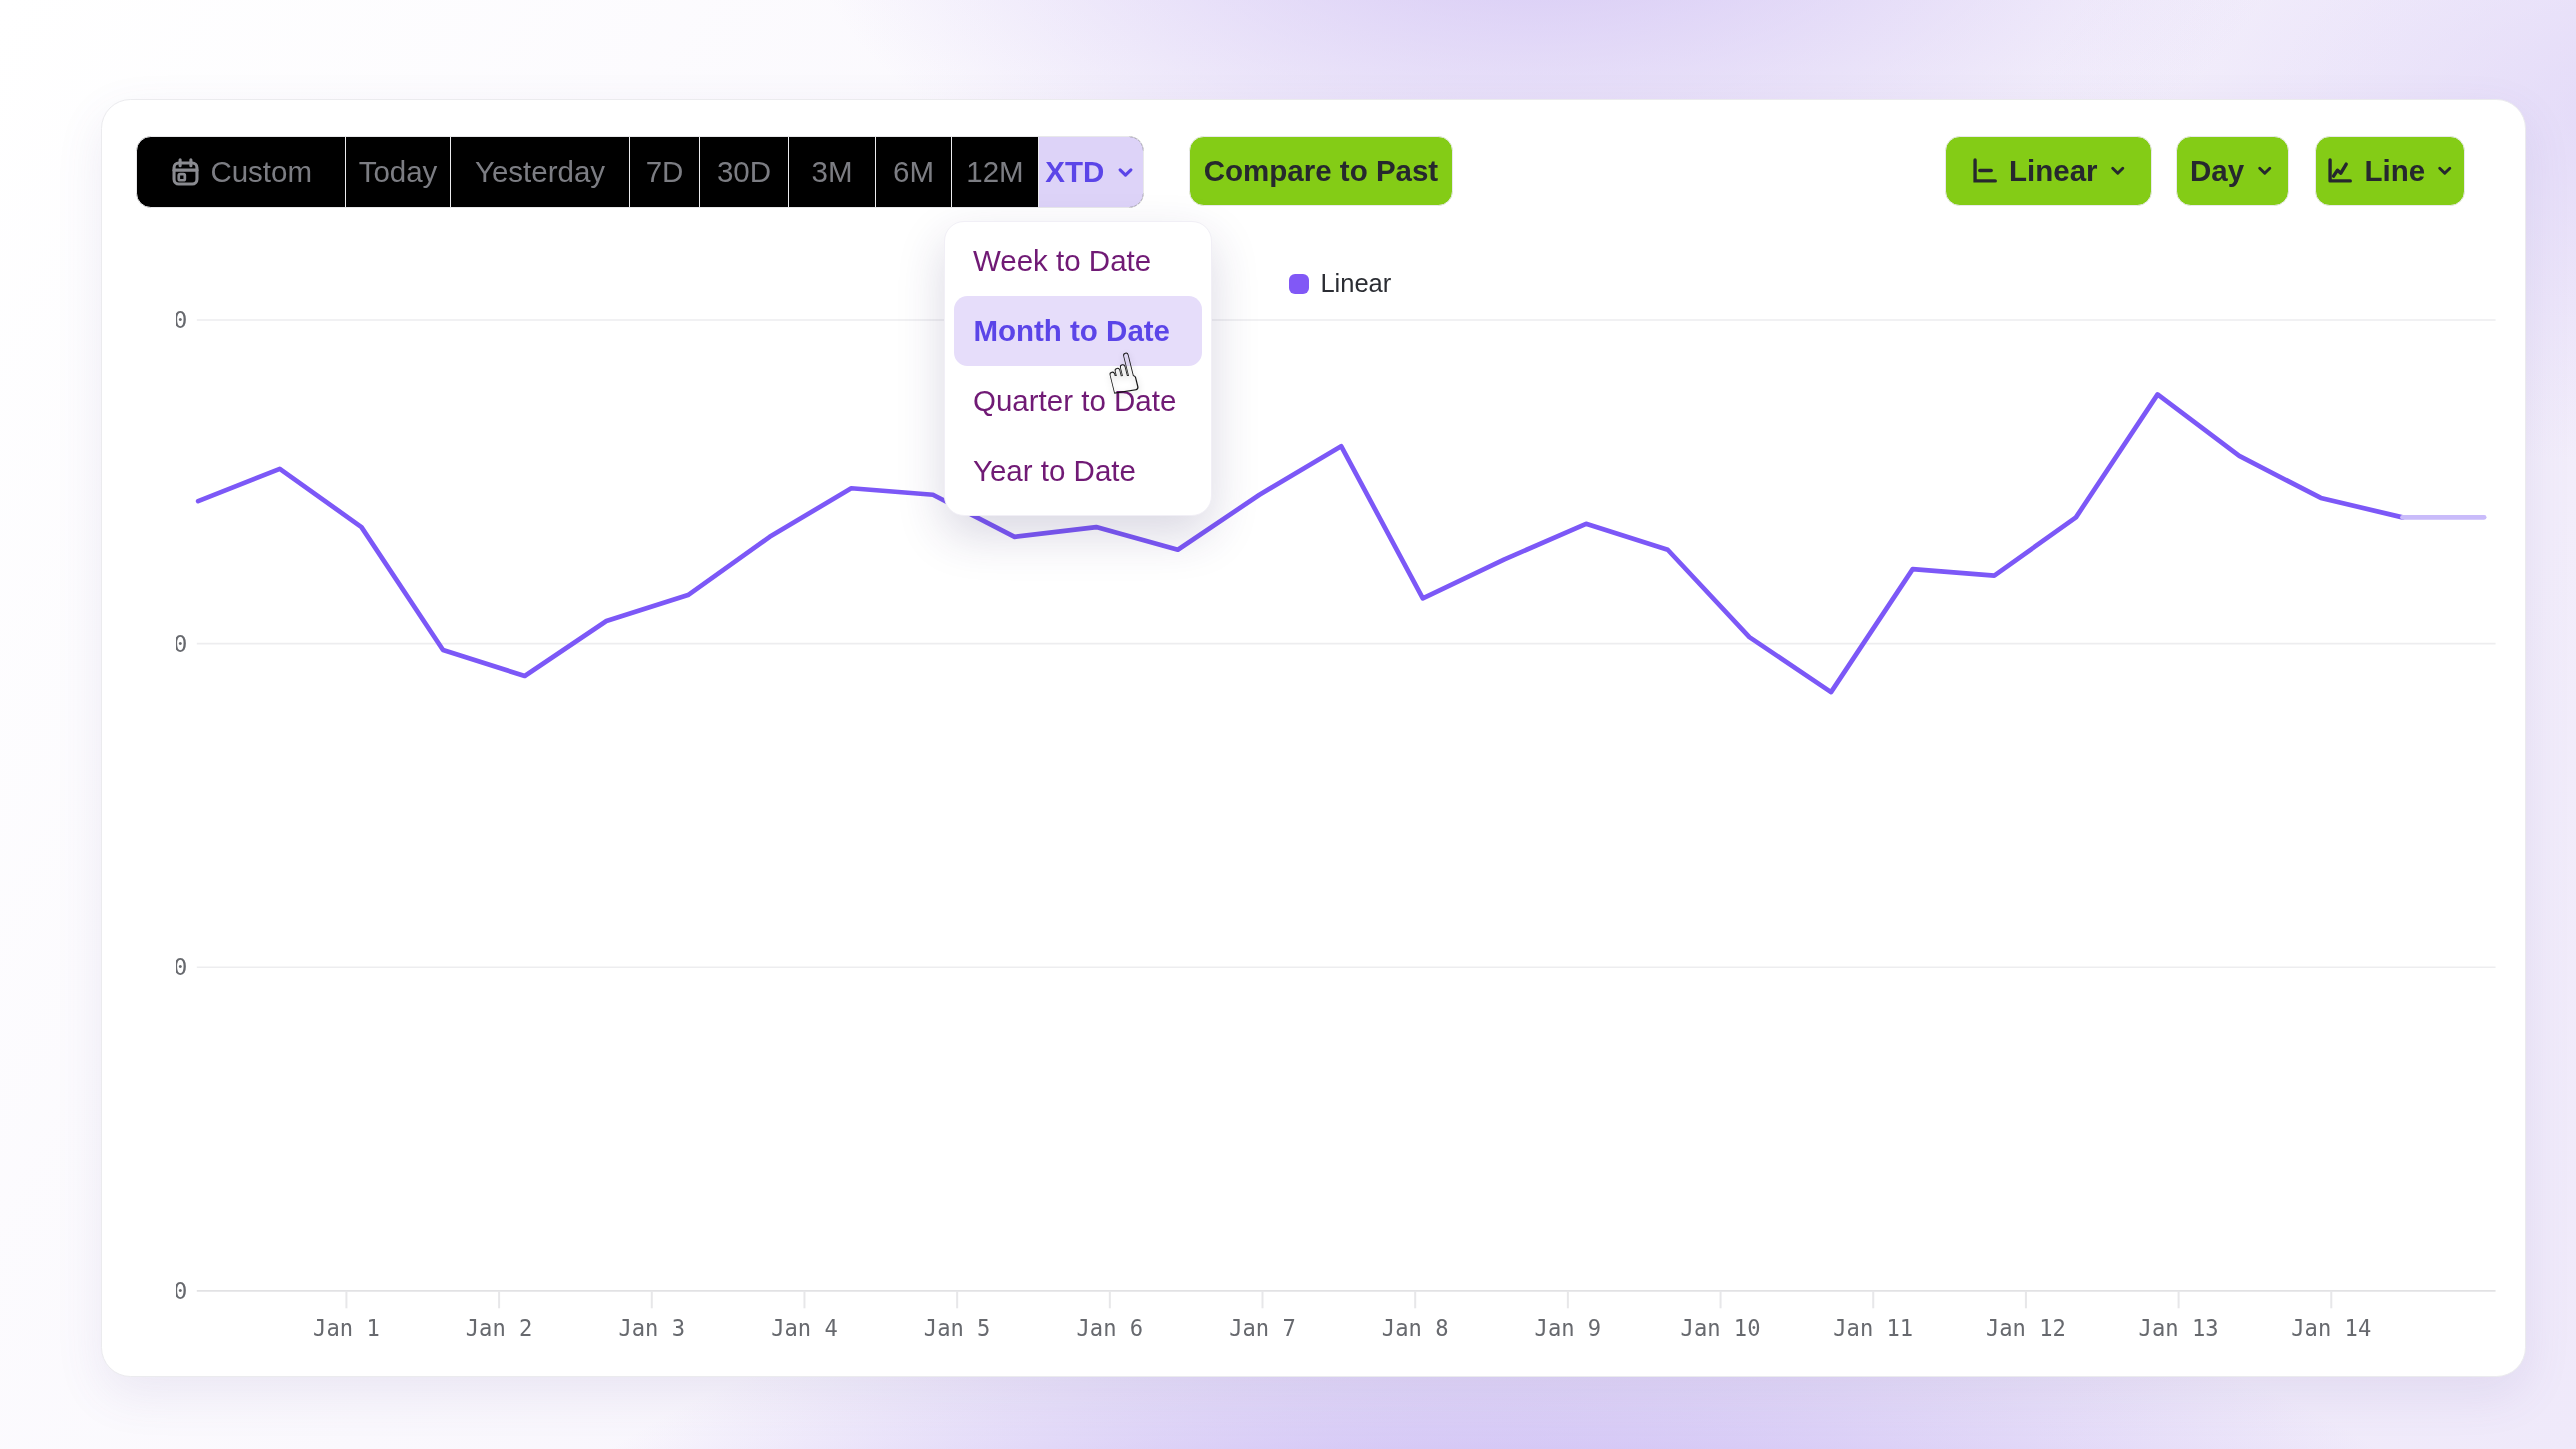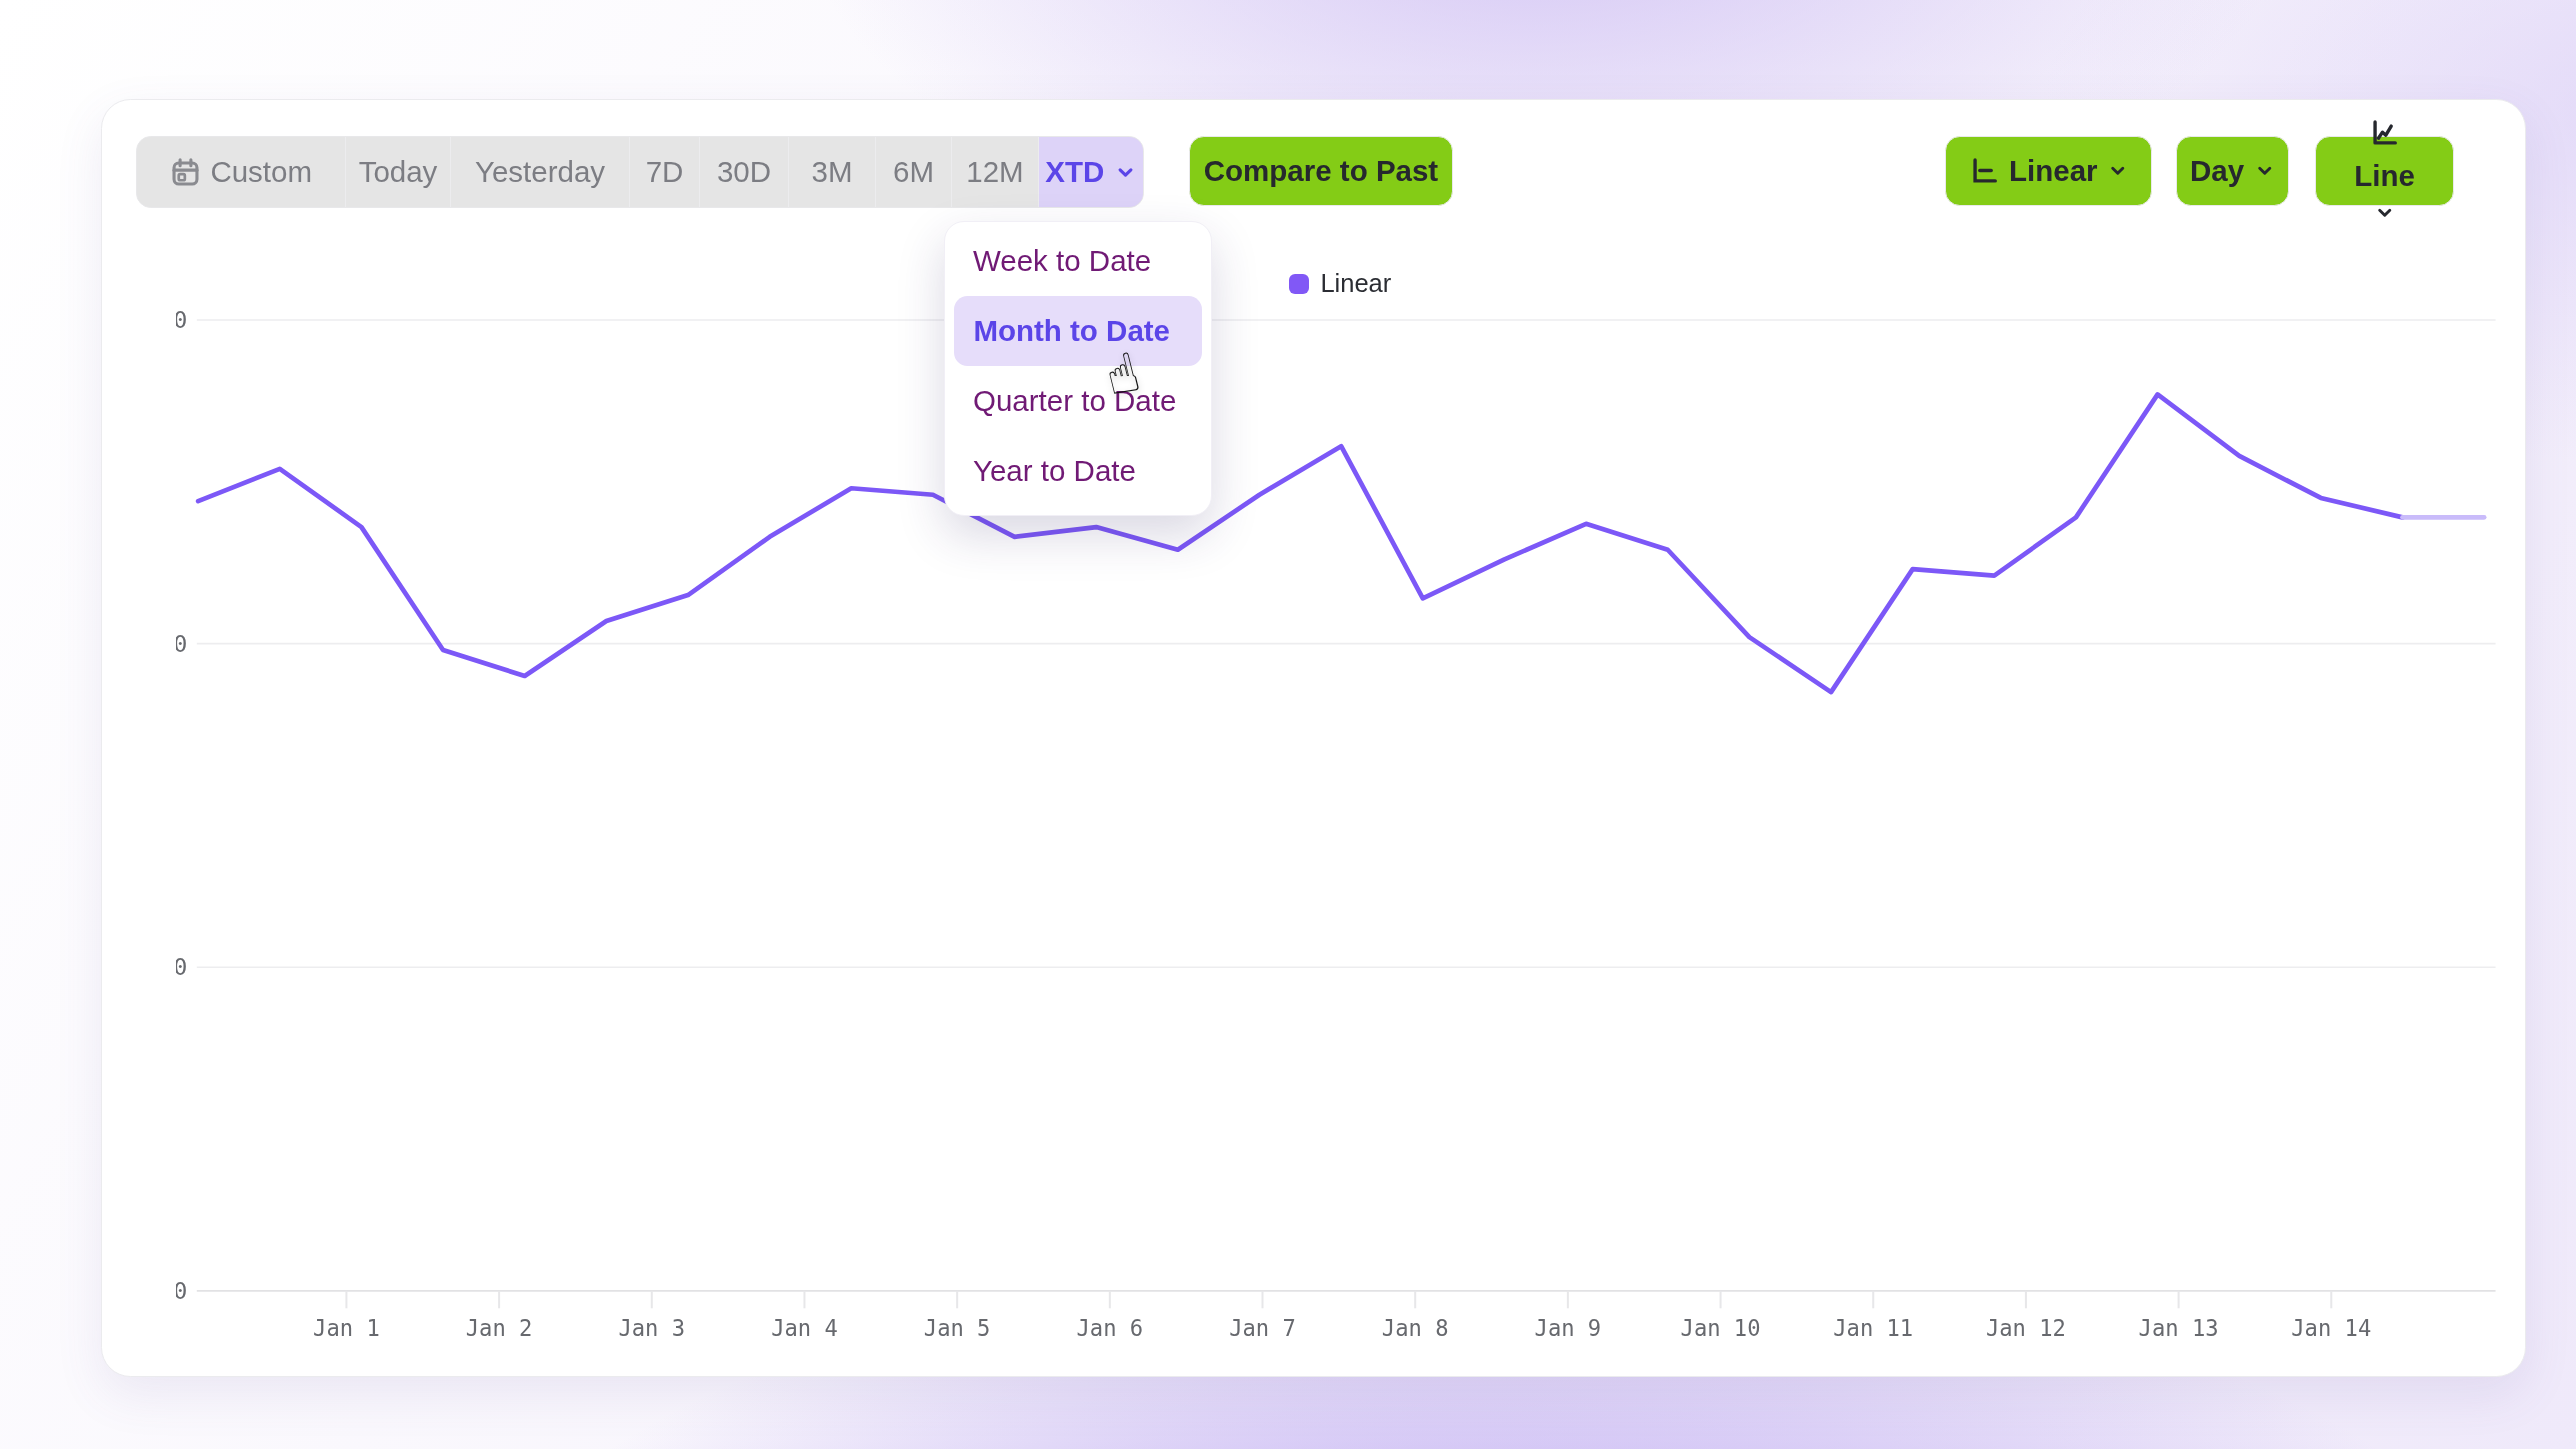--- a/index.html
+++ b/index.html
@@ -13,21 +13,21 @@
       linear-gradient(120deg,#ffffff 0%,#f7f4fc 55%,#efe9fa 100%);
   }
   .panel{
     position:absolute;left:101px;top:99px;width:2423px;height:1276px;
     background:#ffffff;border:1.3px solid #ebebee;border-radius:29.5px;
     box-shadow:0 17.4px 47px rgba(95,75,160,.10);
   }
   
   .seg-group{
     position:absolute;left:34px;top:36px;height:70px;display:flex;
-    background:#e5e5e5;border:1.3px solid #e8e8ea;border-radius:14.8px;overflow:hidden;
+    background:#000000;border:1.3px solid #e8e8ea;border-radius:14.8px;overflow:hidden;
   }
   .seg{
     display:flex;align-items:center;justify-content:center;gap:9.4px;
     height:100%;box-sizing:border-box;border-right:1.3px solid #ececee;
     font-size:29.5px;color:#7c7d83;cursor:pointer;white-space:nowrap;
   }
   .seg:last-child{border-right:none;}
   .seg:nth-child(1){width:209px;}
   .seg:nth-child(2){width:105px;}
   .seg:nth-child(3){width:179px;}
@@ -38,21 +38,21 @@
   .seg:nth-child(8){width:87px;}
   .seg.selected{width:104px;background:#ddd3f8;color:#5b45e8;font-weight:700;}
   .btn{
     position:absolute;top:36px;height:70px;display:flex;align-items:center;justify-content:center;
     gap:9.4px;background:#84cc16;border:1.3px solid #e9e9eb;border-radius:14.8px;box-sizing:border-box;
     font-size:29.5px;font-weight:700;color:#26282e;cursor:pointer;white-space:nowrap;
   }
   .btn-compare{left:1087px;width:264px;}
   .btn-linear{left:1843px;width:207px;}
   .btn-day{left:2074px;width:113px;}
-  .btn-line{left:2213px;width:139px;flex-direction:column;}
+  .btn-line{left:2213px;width:150px;}
   .icon{display:inline-flex;flex:0 0 auto;}
   
   .legend{position:absolute;left:1187px;top:169px;display:flex;align-items:center;gap:11.4px;}
   .legend .swatch{width:20px;height:20px;border-radius:6px;background:#8158f6;}
   .legend .lab{font-size:25.5px;font-weight:500;color:#2b2d33;}
   
   .chart-svg{position:absolute;left:74px;top:197px;}
   
   .menu{
     position:absolute;left:944px;top:221px;width:268px;box-sizing:border-box;

